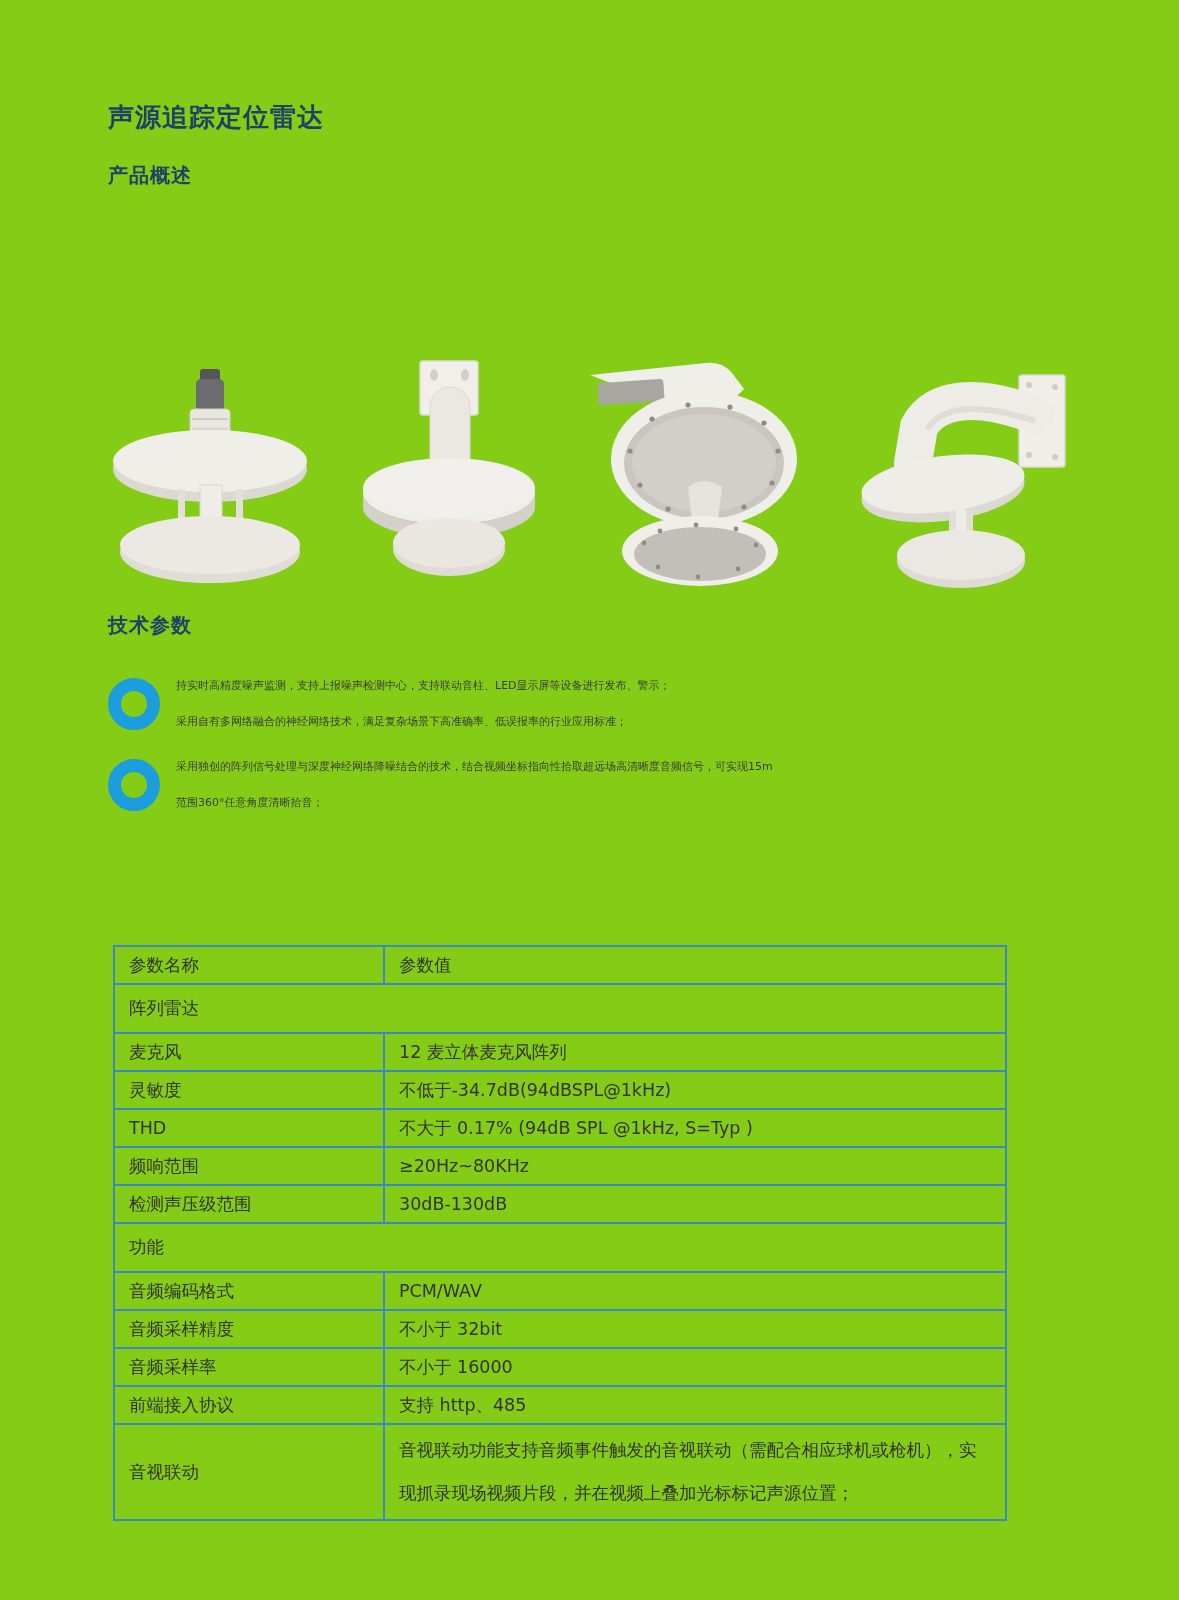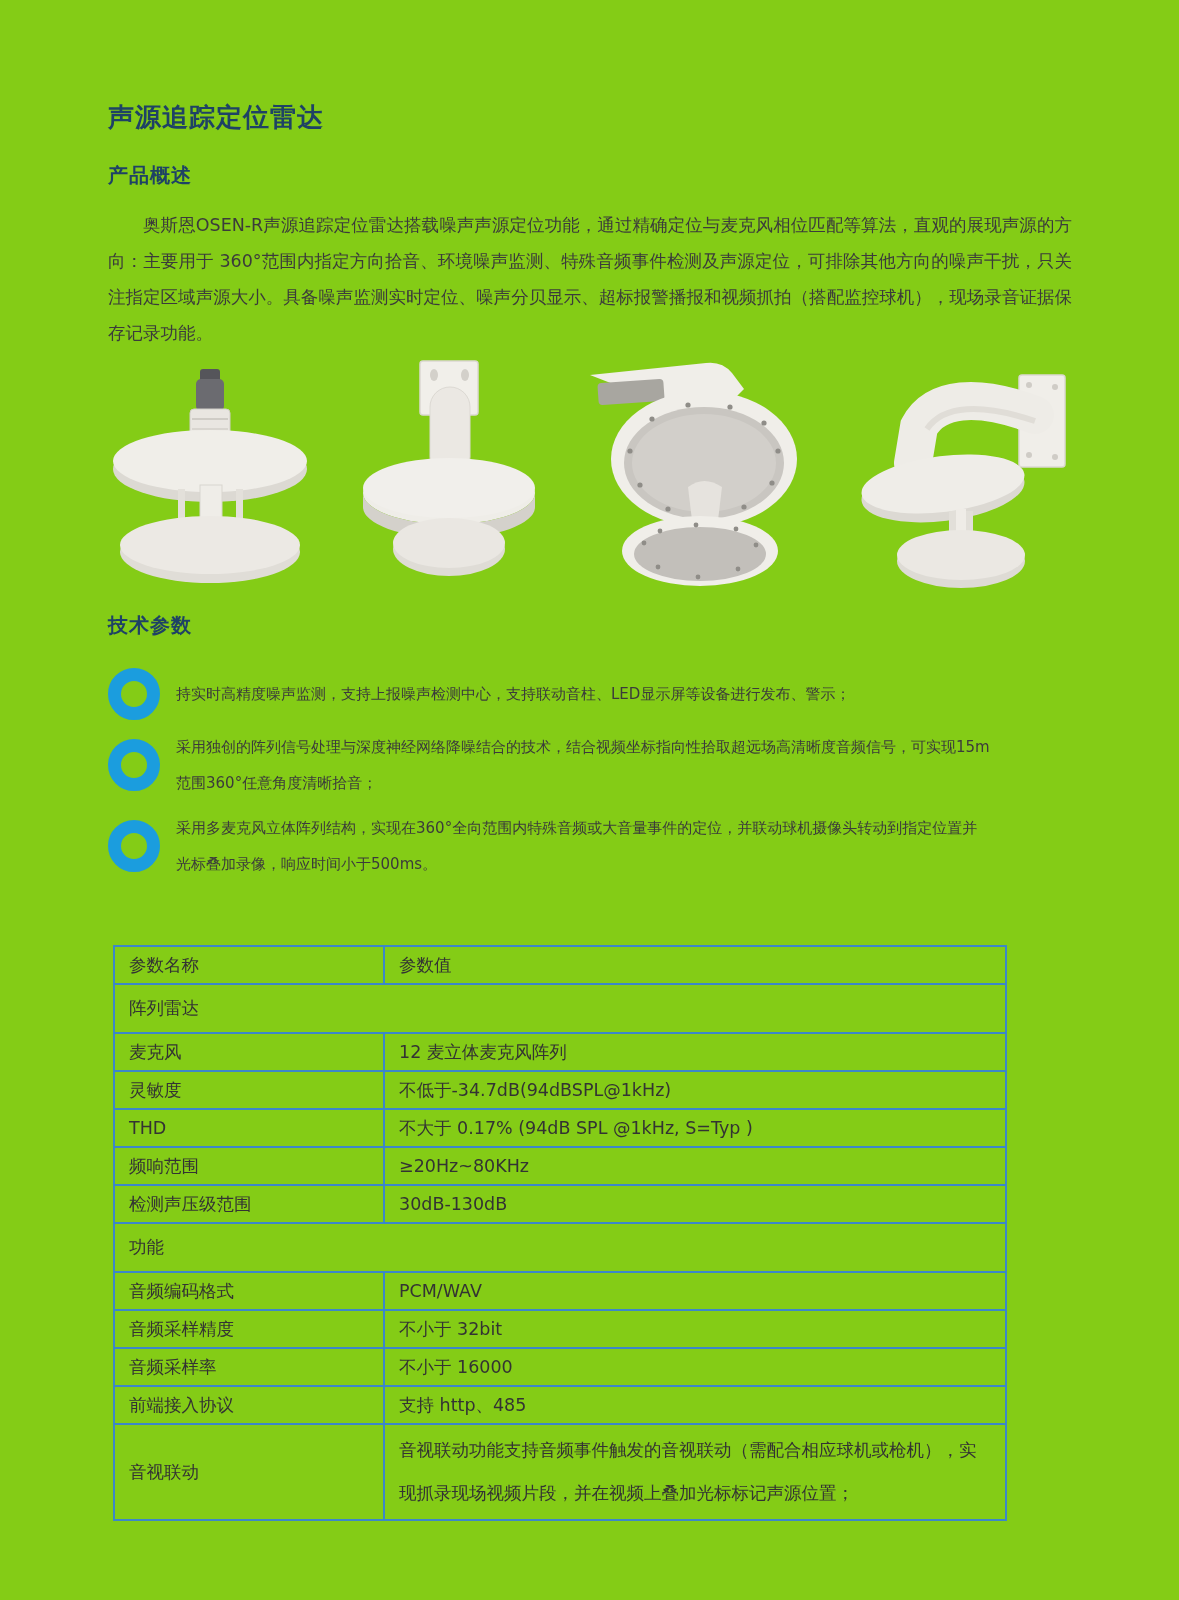--- a/index.html
+++ b/index.html
@@ -45,21 +45,21 @@
   .bullet{
     display:flex;align-items:center;margin-bottom:9px;
   }
   .bullet-ring{
     flex:0 0 auto;
     width:52px;height:52px;border-radius:50%;
     border:13px solid var(--bullet-ring);
     margin-right:16px;
   }
   .bullet-lines{
-    font-size:15px;line-height:36px;color:var(--body-text);
+    font-size:11px;line-height:36px;color:var(--body-text);
   }
   .params-table{
     position:absolute;left:113px;top:945px;width:894px;
     border-collapse:collapse;table-layout:fixed;
   }
   .params-table th,.params-table td{
     border:2px solid var(--table-border);
     font-size:17.5px;font-weight:normal;color:#333333;
     text-align:left;vertical-align:middle;
     padding:4px 14px;line-height:28px;
@@ -70,21 +70,20 @@
 </style>
 </head>
 <body>
 
 <div class="doc">
 
   <h1 class="page-title">声源追踪定位雷达</h1>
 
   <h2 class="section-heading overview-heading">产品概述</h2>
 
-  <p class="overview-paragraph">奥斯恩OSEN-R声源追踪定位雷达搭载噪声声源定位功能，通过精确定位与麦克风相位匹配等算法，直观的展现声源的方向：主要用于 360°范围内指定方向拾音、环境噪声监测、特殊音频事件检测及声源定位，可排除其他方向的噪声干扰，只关注指定区域声源大小。具备噪声监测实时定位、噪声分贝显示、超标报警播报和视频抓拍（搭配监控球机），现场录音证据保存记录功能。</p>
 
   <div class="images-strip">
 
     <svg class="product-image" width="205" height="220" viewBox="0 0 205 220" style="margin-top:22px;">
       <rect x="92" y="2" width="20" height="14" rx="3" fill="#55555a"></rect>
       <rect x="88" y="12" width="28" height="32" rx="5" fill="#6b6b70"></rect>
       <rect x="82" y="42" width="40" height="34" rx="4" fill="#e9e6e1" stroke="#d2cfc9" stroke-width="1"></rect>
       <line x1="84" y1="52" x2="120" y2="52" stroke="#cfccc6" stroke-width="2"></line>
       <line x1="84" y1="62" x2="120" y2="62" stroke="#d8d5cf" stroke-width="2"></line>
       <ellipse cx="102" cy="102" rx="97" ry="33" fill="#dcd9d3"></ellipse>
@@ -161,36 +160,30 @@
 
   </div>
 
   <h2 class="section-heading params-heading">技术参数</h2>
 
   <div class="bullets">
     <div class="bullet">
       <span class="bullet-ring"></span>
       <div class="bullet-lines">
         <div>持实时高精度噪声监测，支持上报噪声检测中心，支持联动音柱、LED显示屏等设备进行发布、警示；</div>
+        <div>采用自有多网络融合的神经网络技术，满足复杂场景下高准确率、低误报率的行业应用标准；</div>
       </div>
     </div>
     <div class="bullet">
       <span class="bullet-ring"></span>
       <div class="bullet-lines">
         <div>采用独创的阵列信号处理与深度神经网络降噪结合的技术，结合视频坐标指向性拾取超远场高清晰度音频信号，可实现15m</div>
         <div>范围360°任意角度清晰拾音；</div>
       </div>
     </div>
-    <div class="bullet">
-      <span class="bullet-ring"></span>
-      <div class="bullet-lines">
-        <div>采用多麦克风立体阵列结构，实现在360°全向范围内特殊音频或大音量事件的定位，并联动球机摄像头转动到指定位置并</div>
-        <div>光标叠加录像，响应时间小于500ms。</div>
-      </div>
-    </div>
   </div>
 
   <table class="params-table">
     <colgroup>
         <col class="c1">
         <col>
       </colgroup>
     <tbody>
         <tr>
       <th>参数名称</th>

